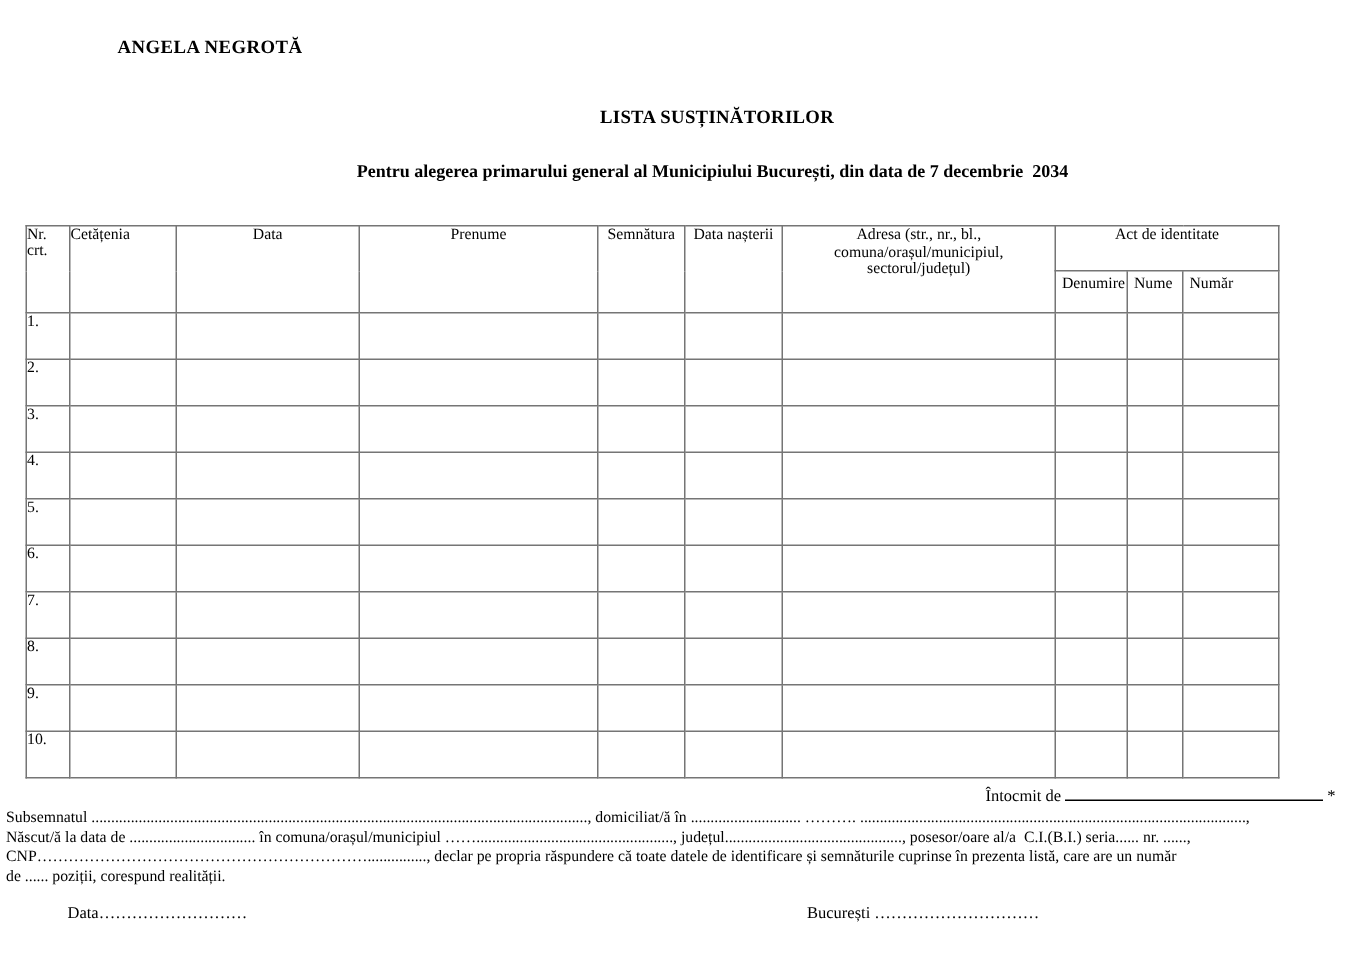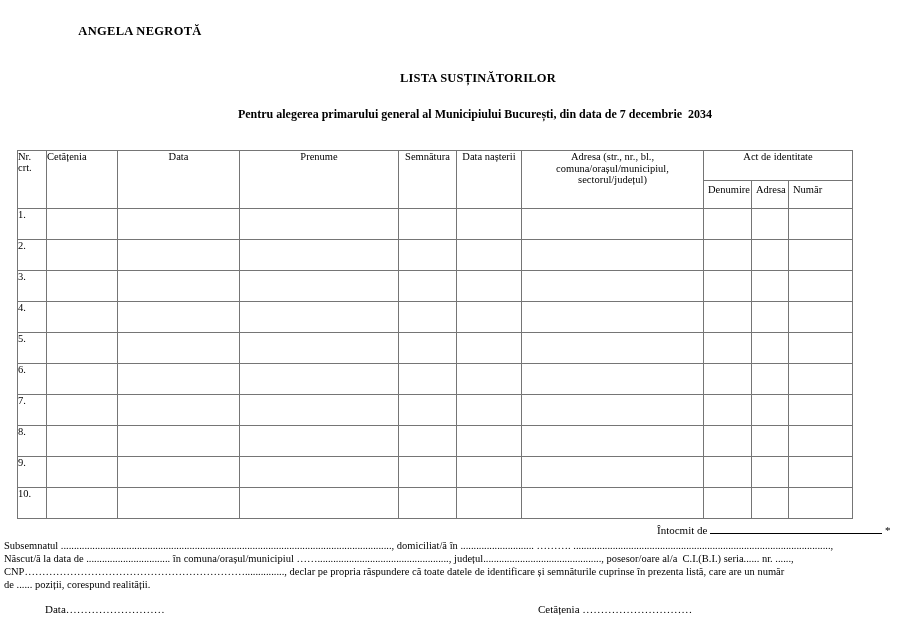--- a/index.html
+++ b/index.html
@@ -72,21 +72,21 @@
     <th rowspan="2" class="h-left">Cetățenia</th>
     <th rowspan="2" class="h-center">Data</th>
     <th rowspan="2" class="h-center">Prenume</th>
     <th rowspan="2" class="h-center">Semnătura</th>
     <th rowspan="2" class="h-center">Data nașterii</th>
     <th rowspan="2" class="h-center adresa">Adresa (str., nr., bl., comuna/orașul/municipiul, sectorul/județul)</th>
     <th colspan="3" class="h-center">Act de identitate</th>
   </tr>
   <tr class="hdr2">
     <th>Denumire</th>
-    <th>Adresa</th>
+    <th>Nume</th>
     <th>Număr</th>
   </tr>
   <tr class="data">
         <td class="num">1.</td>
         <td></td>
         <td></td>
         <td></td>
         <td></td>
         <td></td>
         <td></td>
@@ -209,14 +209,14 @@
 
 <div class="abs declaration">
   <div class="fine-line">Subsemnatul .............................................................................................................................., domiciliat/ă în ............................ ………. ..................................................................................................,</div>
   <div class="fine-line">Născut/ă la data de ................................ în comuna/orașul/municipiul …….................................................., județul............................................., posesor/oare al/a  C.I.(B.I.) seria...... nr. ......,</div>
   <div class="fine-line">CNP………………………………………………………..............., declar pe propria răspundere că toate datele de identificare și semnăturile cuprinse în prezenta listă, care are un număr</div>
   <div class="fine-line">de ...... poziții, corespund realității.</div>
 </div>
 
 <div class="abs bottomrow">
   <span class="data-lbl">Data………………………</span>
-  <span class="sig-lbl">Cetățenia …………………………</span>
+  <span class="sig-lbl">București …………………………</span>
 </div>
 
 </body></html>

